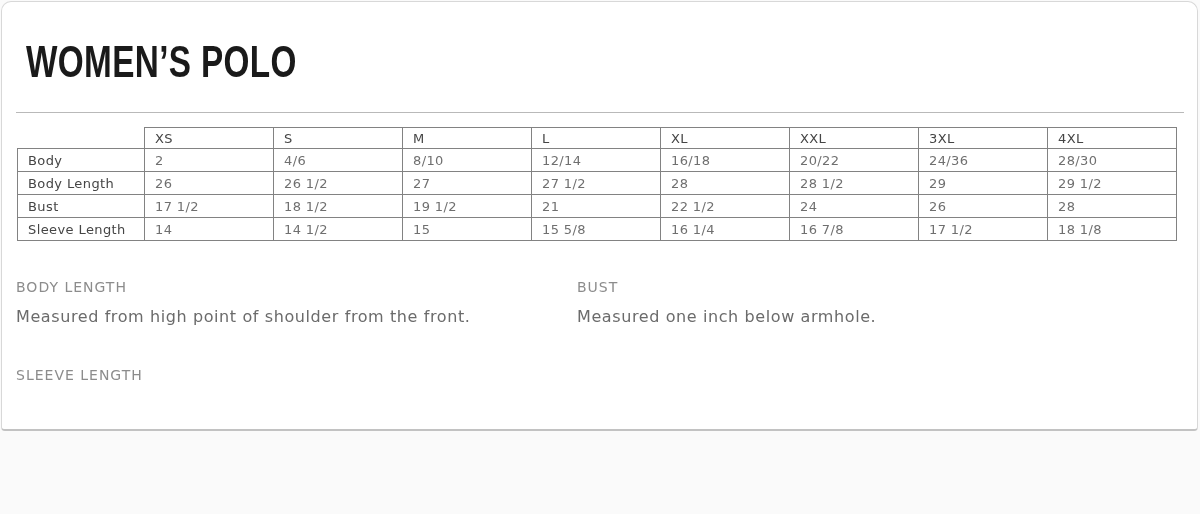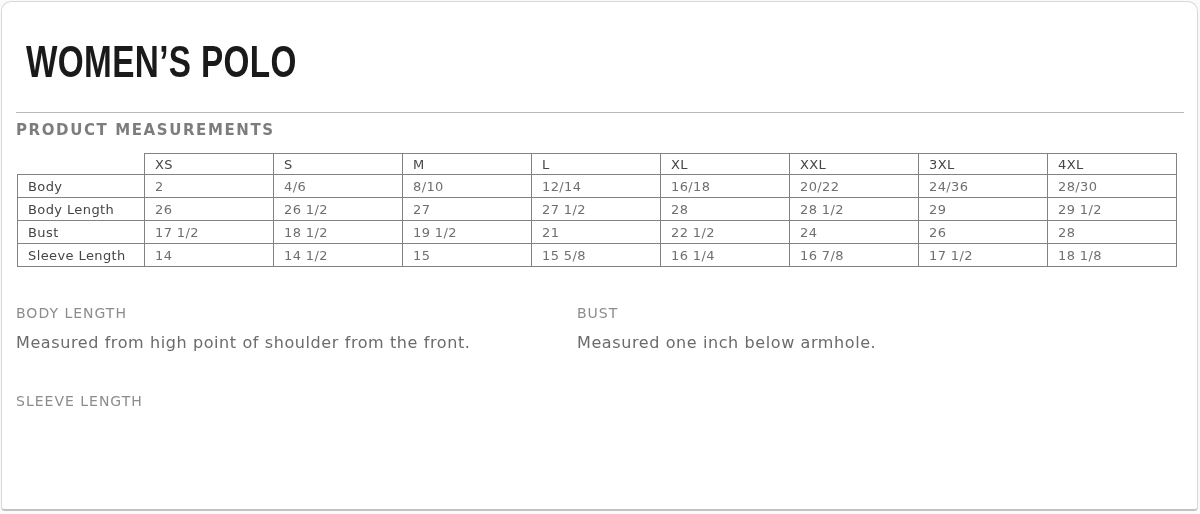--- a/index.html
+++ b/index.html
@@ -5,21 +5,21 @@
   * { box-sizing: border-box; }
   html, body {
     margin: 0; padding: 0;
     width: 1200px; height: 514px;
     background: #fafafa;
     font-family: "DejaVu Sans", sans-serif;
   }
   .card {
     position: absolute;
     left: 1px; top: 1px;
-    width: 1197px; height: 510px;
+    width: 1197px; height: 430px;
     background: #ffffff;
     border: 1px solid #d8d8d8;
     border-bottom: 2px solid #c2c2c2;
     border-radius: 10px 10px 4px 4px;
     overflow: hidden;
   }
   .page-title {
     margin: 42px 0 0 24px;
     font-family: "Liberation Sans", sans-serif;
     font-weight: bold;
@@ -90,21 +90,20 @@
 </style>
 </head>
 <body>
 
 <div class="card">
 
   <h1 class="page-title"><span class="condense">WOMEN’S POLO</span></h1>
 
   <div class="divider"></div>
 
-  <div class="section-heading">PRODUCT MEASUREMENTS</div>
 
   <table class="measurements">
     <colgroup>
       <col style="width:127px">
       <col style="width:129px">
         <col style="width:129px">
         <col style="width:129px">
         <col style="width:129px">
       <col style="width:129px">
         <col style="width:129px">

